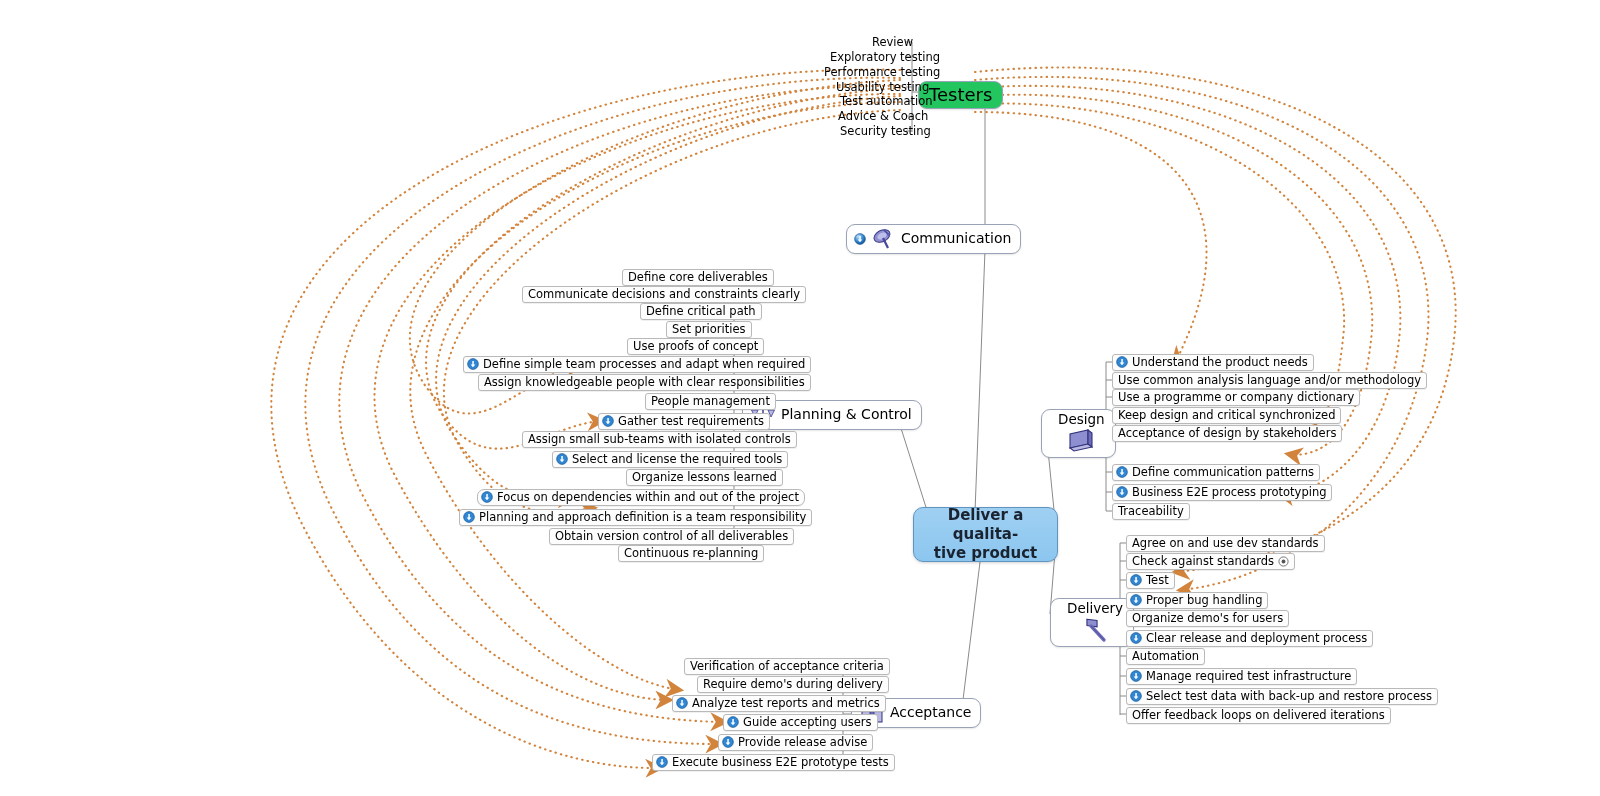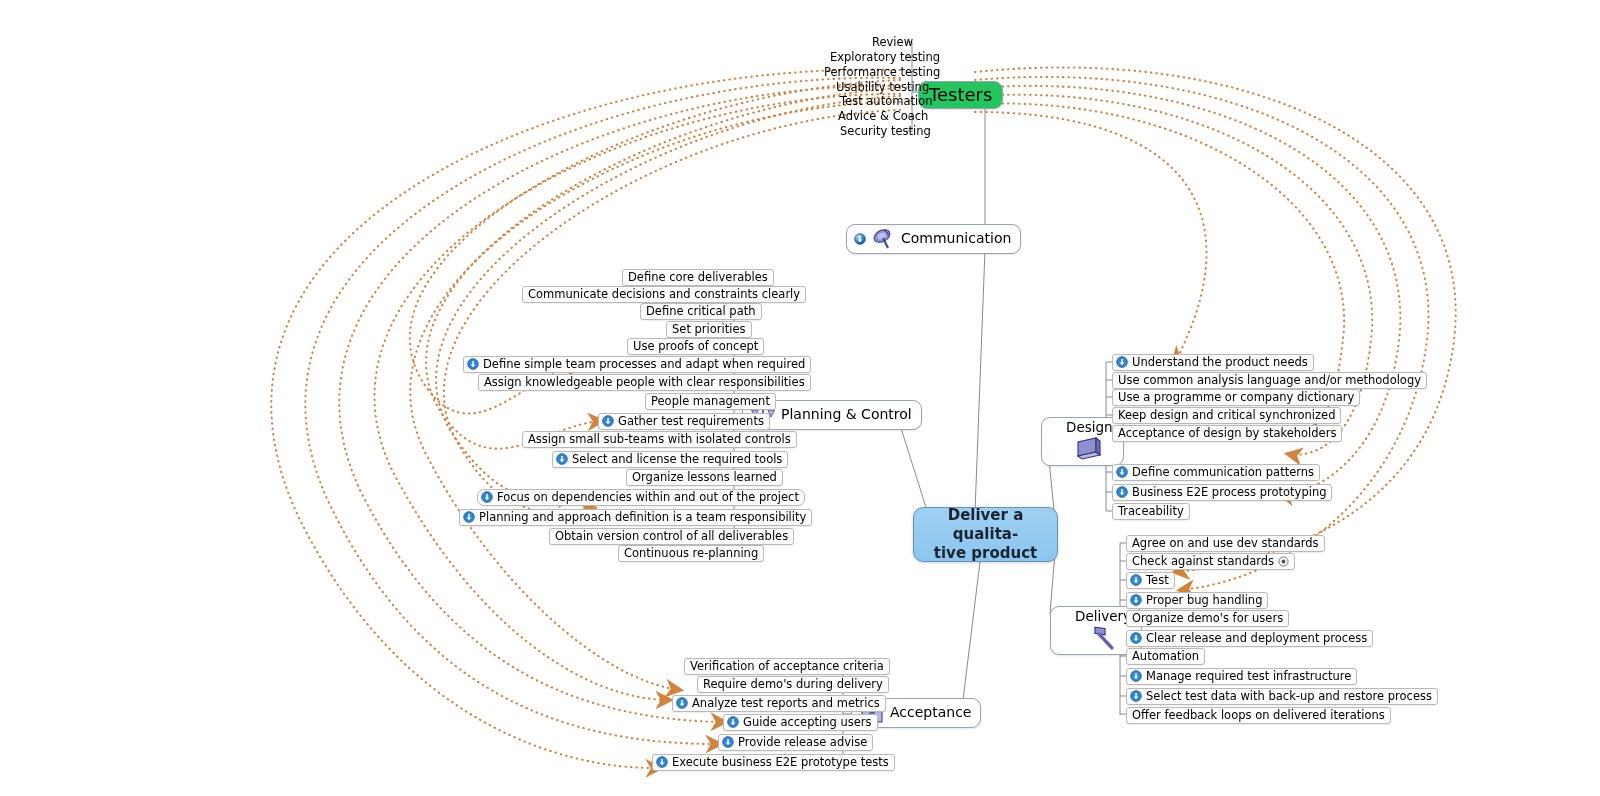--- a/index.html
+++ b/index.html
@@ -36,22 +36,21 @@
   .branch{
     border:1px solid #9aa3b5;
     border-radius:9px;
     background:#ffffff;
     padding:3px 9px 3px 7px;
     font-size:14px;
     box-shadow:0 1px 2px rgba(0,0,0,.10);
   }
   .branch-stack{
     flex-direction:column;align-items:center;justify-content:center;
-    padding:2px 10px 3px 24px;
-    margin-top:8px;
+    padding:2px 10px 3px 16px;
   }
   .branch-stack .lbl{font-size:13.5px;}
   .root{
     border:1px solid #5f93c0;
     border-radius:10px;
     background:linear-gradient(#9fd0f2,#8cc6ef);
     color:#1a2330;font-weight:bold;font-size:15px;
     text-align:center;
     width:145px;height:55px;
     display:flex;align-items:center;justify-content:center;

